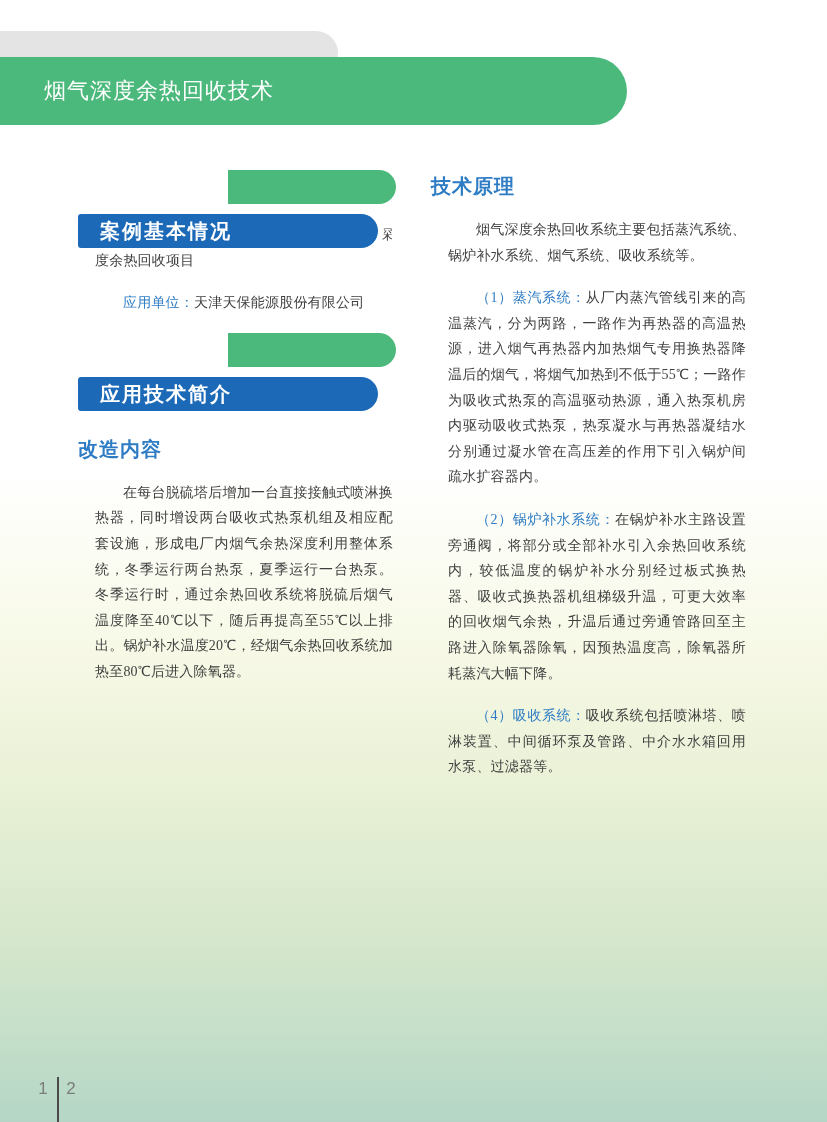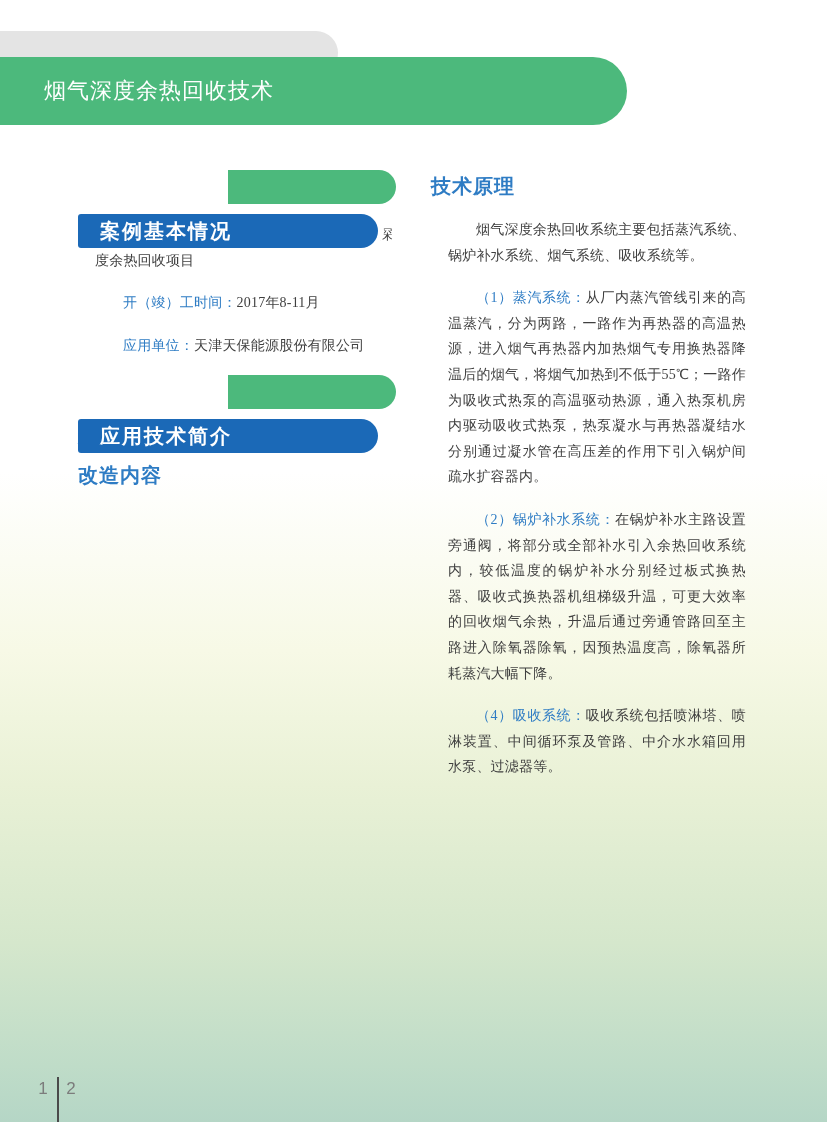--- a/index.html
+++ b/index.html
@@ -46,21 +46,21 @@
   }
   p.body {
     margin:17px; font-size:14px; line-height:25.6px; color:#3f3f3f;
     text-align:justify; text-indent:2em; letter-spacing:0.2px;font-family:Liberation Serif, serif;
   }
   .lbl { color:var(--blue-label); }
   .info-block { margin-top:18px; }
   .m-bar2 { margin-top:14px; }
   .m-h1 { margin-top:14px; }
   .m-p1 { margin-top:6px; }
-  .m-h2 { margin-top:12px; }
+  .m-h2 { margin-top:28px; }
   .m-p2 { margin-top:6px; }
   .m-rh { margin-top:3px; }
   .m-rp { margin-top:8px; }
   
   .pg-num {
     position:absolute; top:1079px; font-size:17px; color:#7c7c7c;
     width:18px; text-align:center;
   }
   .pg-1 { left:34px; }
   .pg-2 { left:62px; }
@@ -81,32 +81,32 @@
 
   <div class="col col-left">
 
     <div class="sec-bar">
       <div class="sec-tip"></div>
       <div class="sec-blue">案例基本情况</div>
     </div>
 
     <div class="info-block">
       <p class="body"><span class="lbl">案例名称：</span><span>天津天保能源海港热电厂烟气深度余热回收项目</span></p>
-      <p class="body"><span class="lbl">开（竣）工时间：</span><span>2017年8-11月</span></p>
       <p class="body"><span class="lbl">应用单位：</span><span>天津天保能源股份有限公司</span></p>
     </div>
 
     <div class="sec-bar m-bar2">
       <div class="sec-tip"></div>
       <div class="sec-blue">应用技术简介</div>
     </div>
 
     <h3 class="sub-h m-h1">进行换热</h3>
 
     <h3 class="sub-h m-h2">改造内容</h3>
+    <p class="body m-p2">在每台脱硫塔后增加一台直接接触式喷淋换热器，同时增设两台吸收式热泵机组及相应配套设施，形成电厂内烟气余热深度利用整体系统，冬季运行两台热泵，夏季运行一台热泵。冬季运行时，通过余热回收系统将脱硫后烟气温度降至40℃以下，随后再提高至55℃以上排出。锅炉补水温度20℃，经烟气余热回收系统加热至80℃后进入除氧器。</p>
   </div>
 
   <div class="col col-right">
     <h3 class="sub-h m-rh">技术原理</h3>
     <p class="body m-rp">烟气深度余热回收系统主要包括蒸汽系统、锅炉补水系统、烟气系统、吸收系统等。</p>
 
     <p class="body"><span class="lbl">（1）蒸汽系统：</span><span>从厂内蒸汽管线引来的高温蒸汽，分为两路，一路作为再热器的高温热源，进入烟气再热器内加热烟气专用换热器降温后的烟气，将烟气加热到不低于55℃；一路作为吸收式热泵的高温驱动热源，通入热泵机房内驱动吸收式热泵，热泵凝水与再热器凝结水分别通过凝水管在高压差的作用下引入锅炉间疏水扩容器内。</span></p>
     <p class="body"><span class="lbl">（2）锅炉补水系统：</span><span>在锅炉补水主路设置旁通阀，将部分或全部补水引入余热回收系统内，较低温度的锅炉补水分别经过板式换热器、吸收式换热器机组梯级升温，可更大效率的回收烟气余热，升温后通过旁通管路回至主路进入除氧器除氧，因预热温度高，除氧器所耗蒸汽大幅下降。</span></p>
     <p class="body"><span class="lbl">（4）吸收系统：</span><span>吸收系统包括喷淋塔、喷淋装置、中间循环泵及管路、中介水水箱回用水泵、过滤器等。</span></p>
   </div>

